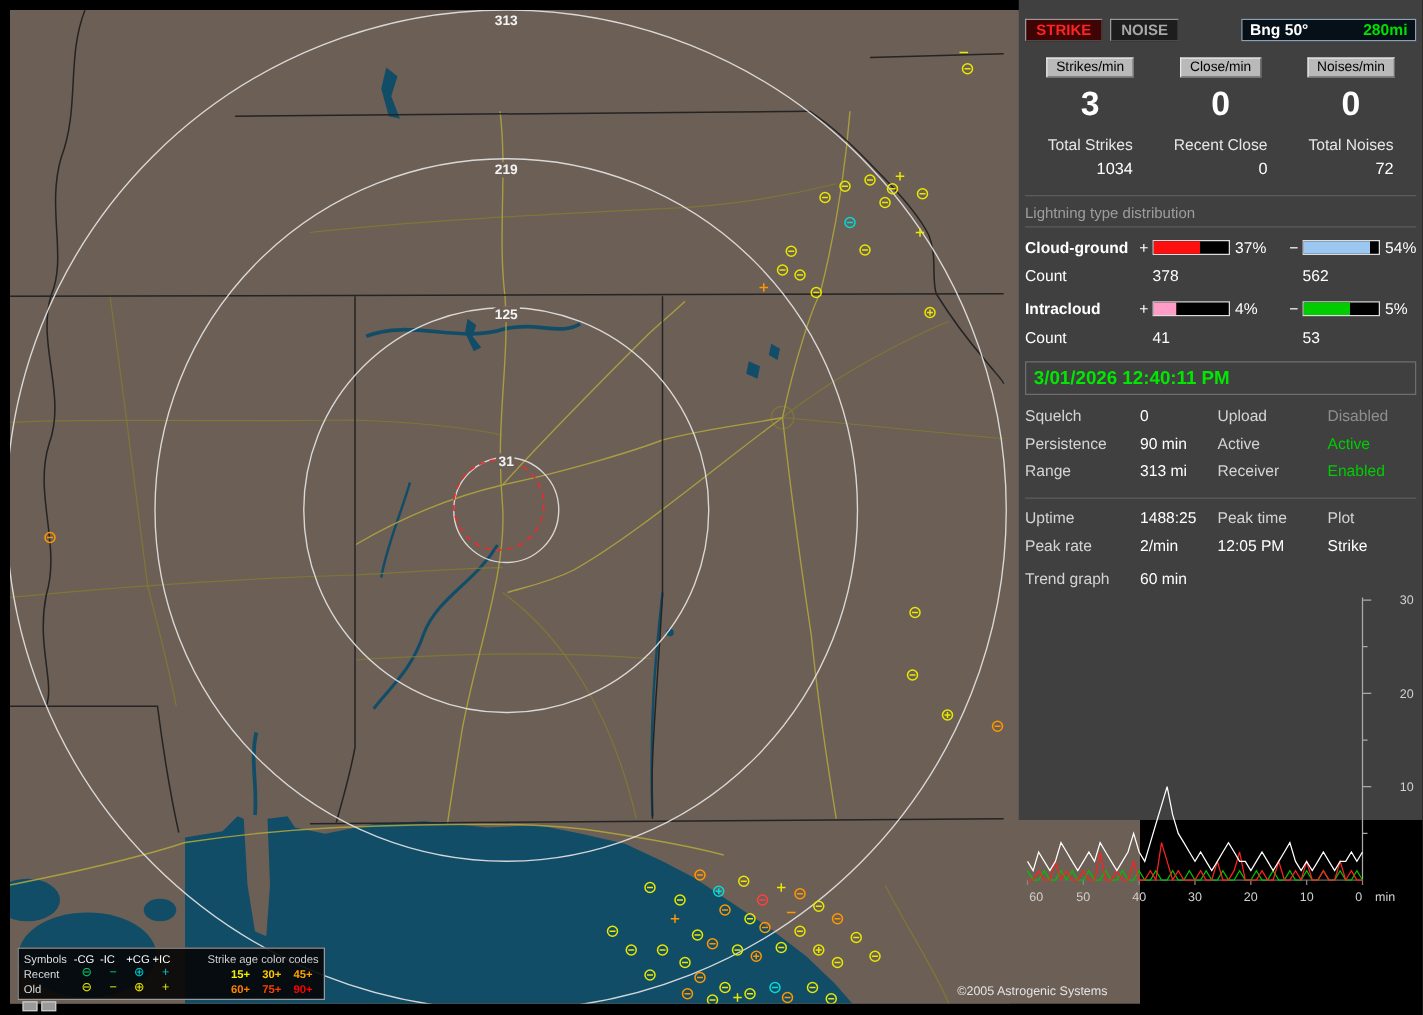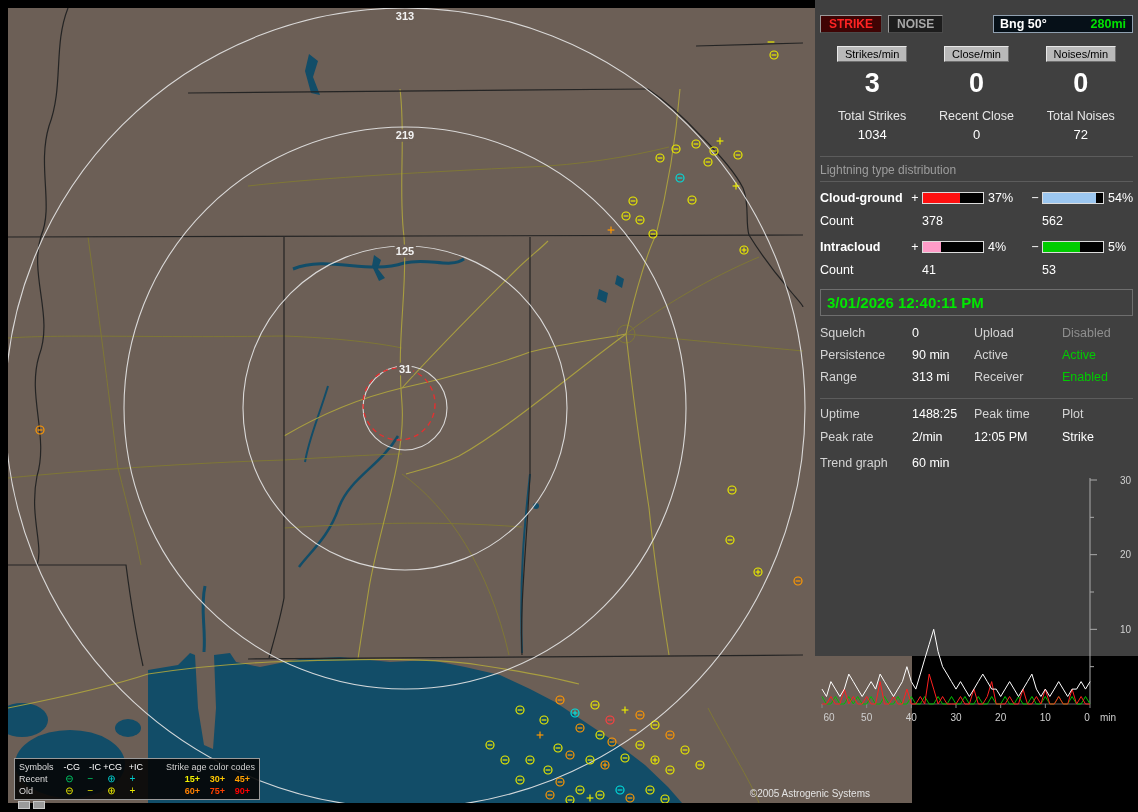--- a/index.html
+++ b/index.html
@@ -5,29 +5,29 @@
   * { box-sizing: border-box; margin: 0; padding: 0; }
   html,body { width:1138px; height:812px; background:#000; overflow:hidden;
     font-family:"Liberation Sans", sans-serif; }
 
   
   .map { position:absolute; left:8px; top:8px; width:904px; height:795px;
     background:#6c5f56; overflow:hidden; }
   .map svg.geo { position:absolute; left:0; top:0; }
   .ring-label { fill:#f2f2f2; font-size:11px; font-weight:bold; text-anchor:middle;
     paint-order:stroke; stroke:#6c5f56; stroke-width:5px; }
-  .copyright { position:absolute; right:42px; bottom:4px; font-size:10px; color:#e3e3e3; }
+  .copyright { position:absolute; right:26px; bottom:4px; font-size:10px; color:#e3e3e3; }
 
   .legend { position:absolute; left:6px; bottom:3px; width:246px;
     background:rgba(6,6,6,.9); border:1px solid #999; padding:2px 4px;
     font-size:9px; color:#ddd; }
   .leg-row { display:flex; align-items:center; height:12px; }
   .leg-c0 { width:40px; }
   .leg-s { width:21px; text-align:center; font-size:10px; line-height:10px; }
-  .leg-hs { width:21px; text-align:right; color:#fff; }
+  .leg-hs { width:21px; text-align:left; color:#fff; }
   .leg-title { margin-left:auto; color:#cfcfcf; }
   .leg-ages { margin-left:auto; display:flex; }
   .leg-a { width:25px; text-align:center; font-weight:bold; }
 
   .chip { position:absolute; width:12px; height:8px; background:#9a9a9a;
     border:1px solid #c9c9c9; top:801px; }
 
   
   .panel { position:absolute; left:815px; top:0; width:323px; height:656px;
     background:#404040; color:#fff; font-size:12.5px; padding:0 5px; }
@@ -41,21 +41,21 @@
     font-weight:bold; font-size:12.5px; }
   .bng-range { color:#00e000; }
 
   .rates-row { display:flex; margin-top:13px; }
   .rate-col { flex:1; text-align:center; }
   .rate-header { background:#b9b9b9; color:#000; font-size:11px; padding:1px 7px;
     border:1px solid; border-color:#e8e8e8 #6e6e6e #6e6e6e #e8e8e8; font-family:inherit; cursor:pointer; }
   .rate-value { font-size:27px; font-weight:bold; margin-top:6px; }
   .total-block { display:inline-block; margin-top:10px; }
   .total-label { font-size:12.5px; color:#e6e6e6; }
-  .total-value { text-align:center; margin-top:4px; font-size:13px; }
+  .total-value { text-align:right; margin-top:4px; font-size:13px; }
 
   .sep { border:none; border-top:1px solid #5c5c5c; margin:14px 0 6px; }
   .dist-title { color:#9d9d9d; font-size:12px; padding-bottom:4px;
     border-bottom:1px solid #5c5c5c; margin-bottom:9px; }
   .dist-grid { display:grid; grid-template-columns:88px 14px 62px 44px 14px 62px 30px;
     row-gap:9px; align-items:center; margin-bottom:12px; }
   .dist-label { font-weight:bold; }
   .bar { display:block; height:12px; border:1px solid #dcdcdc; background:#000; }
   .bar .fill { display:block; height:100%; }
   .pct { font-weight:normal; padding-left:4px; }

